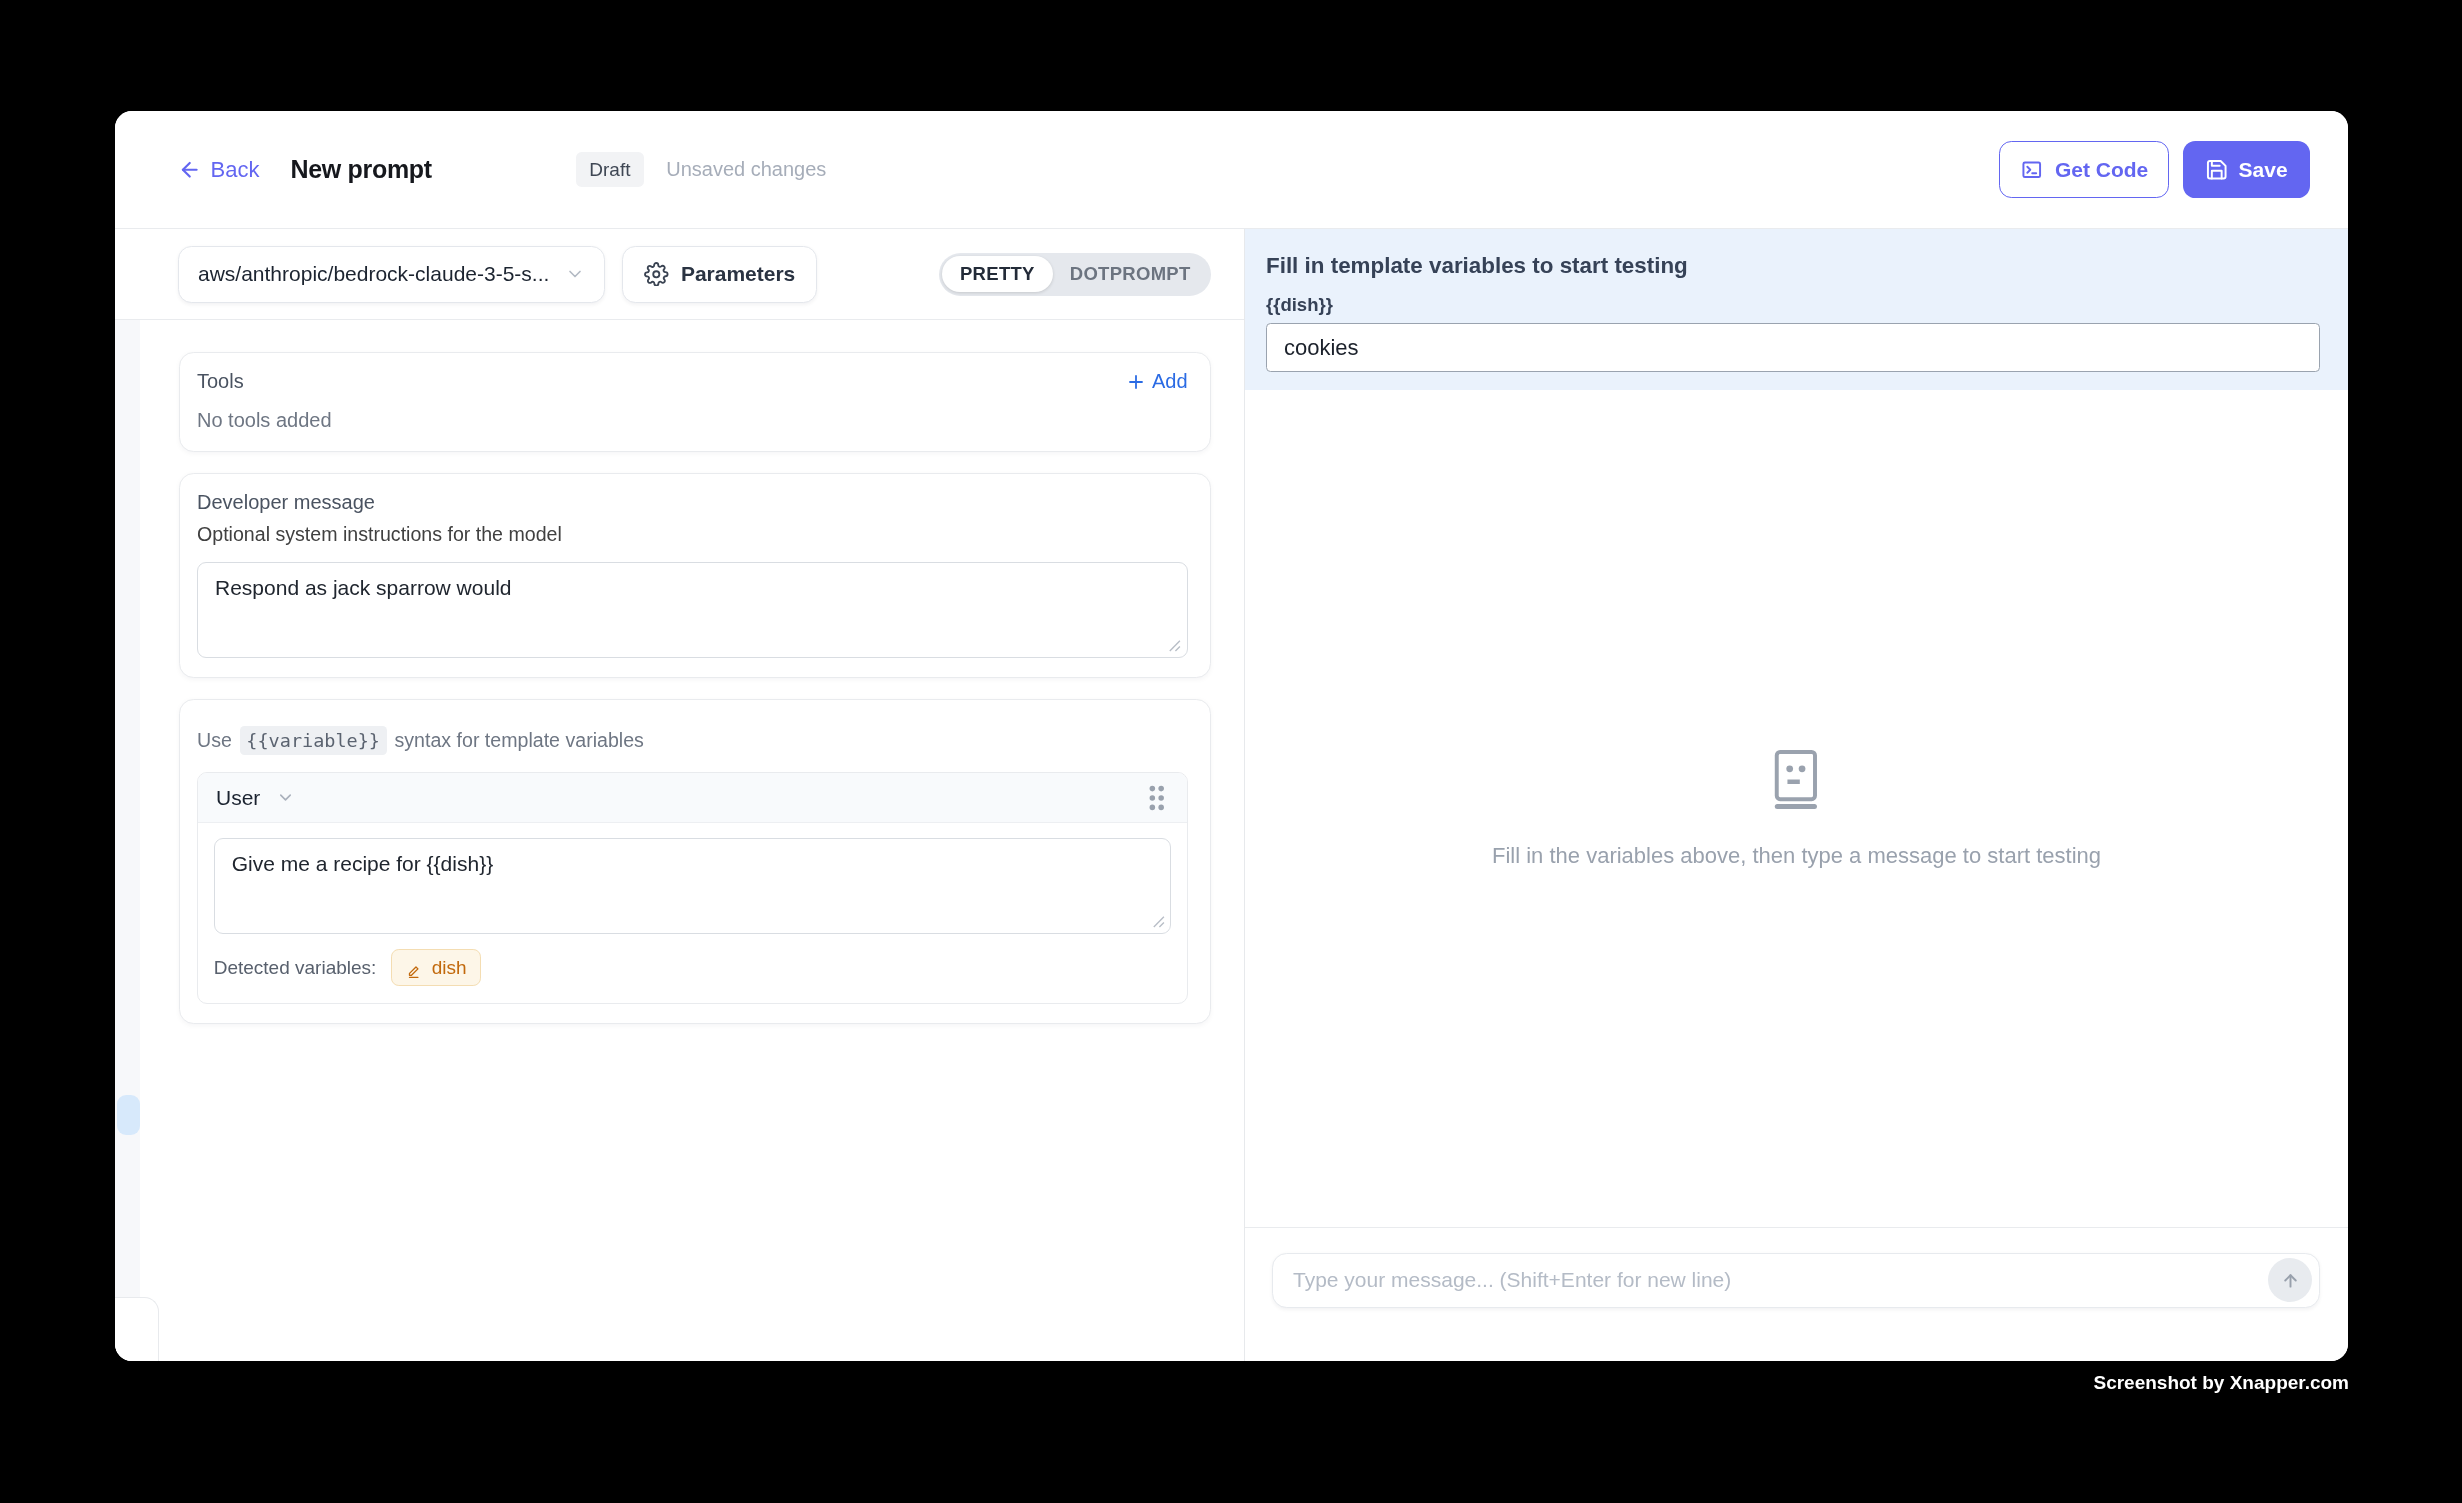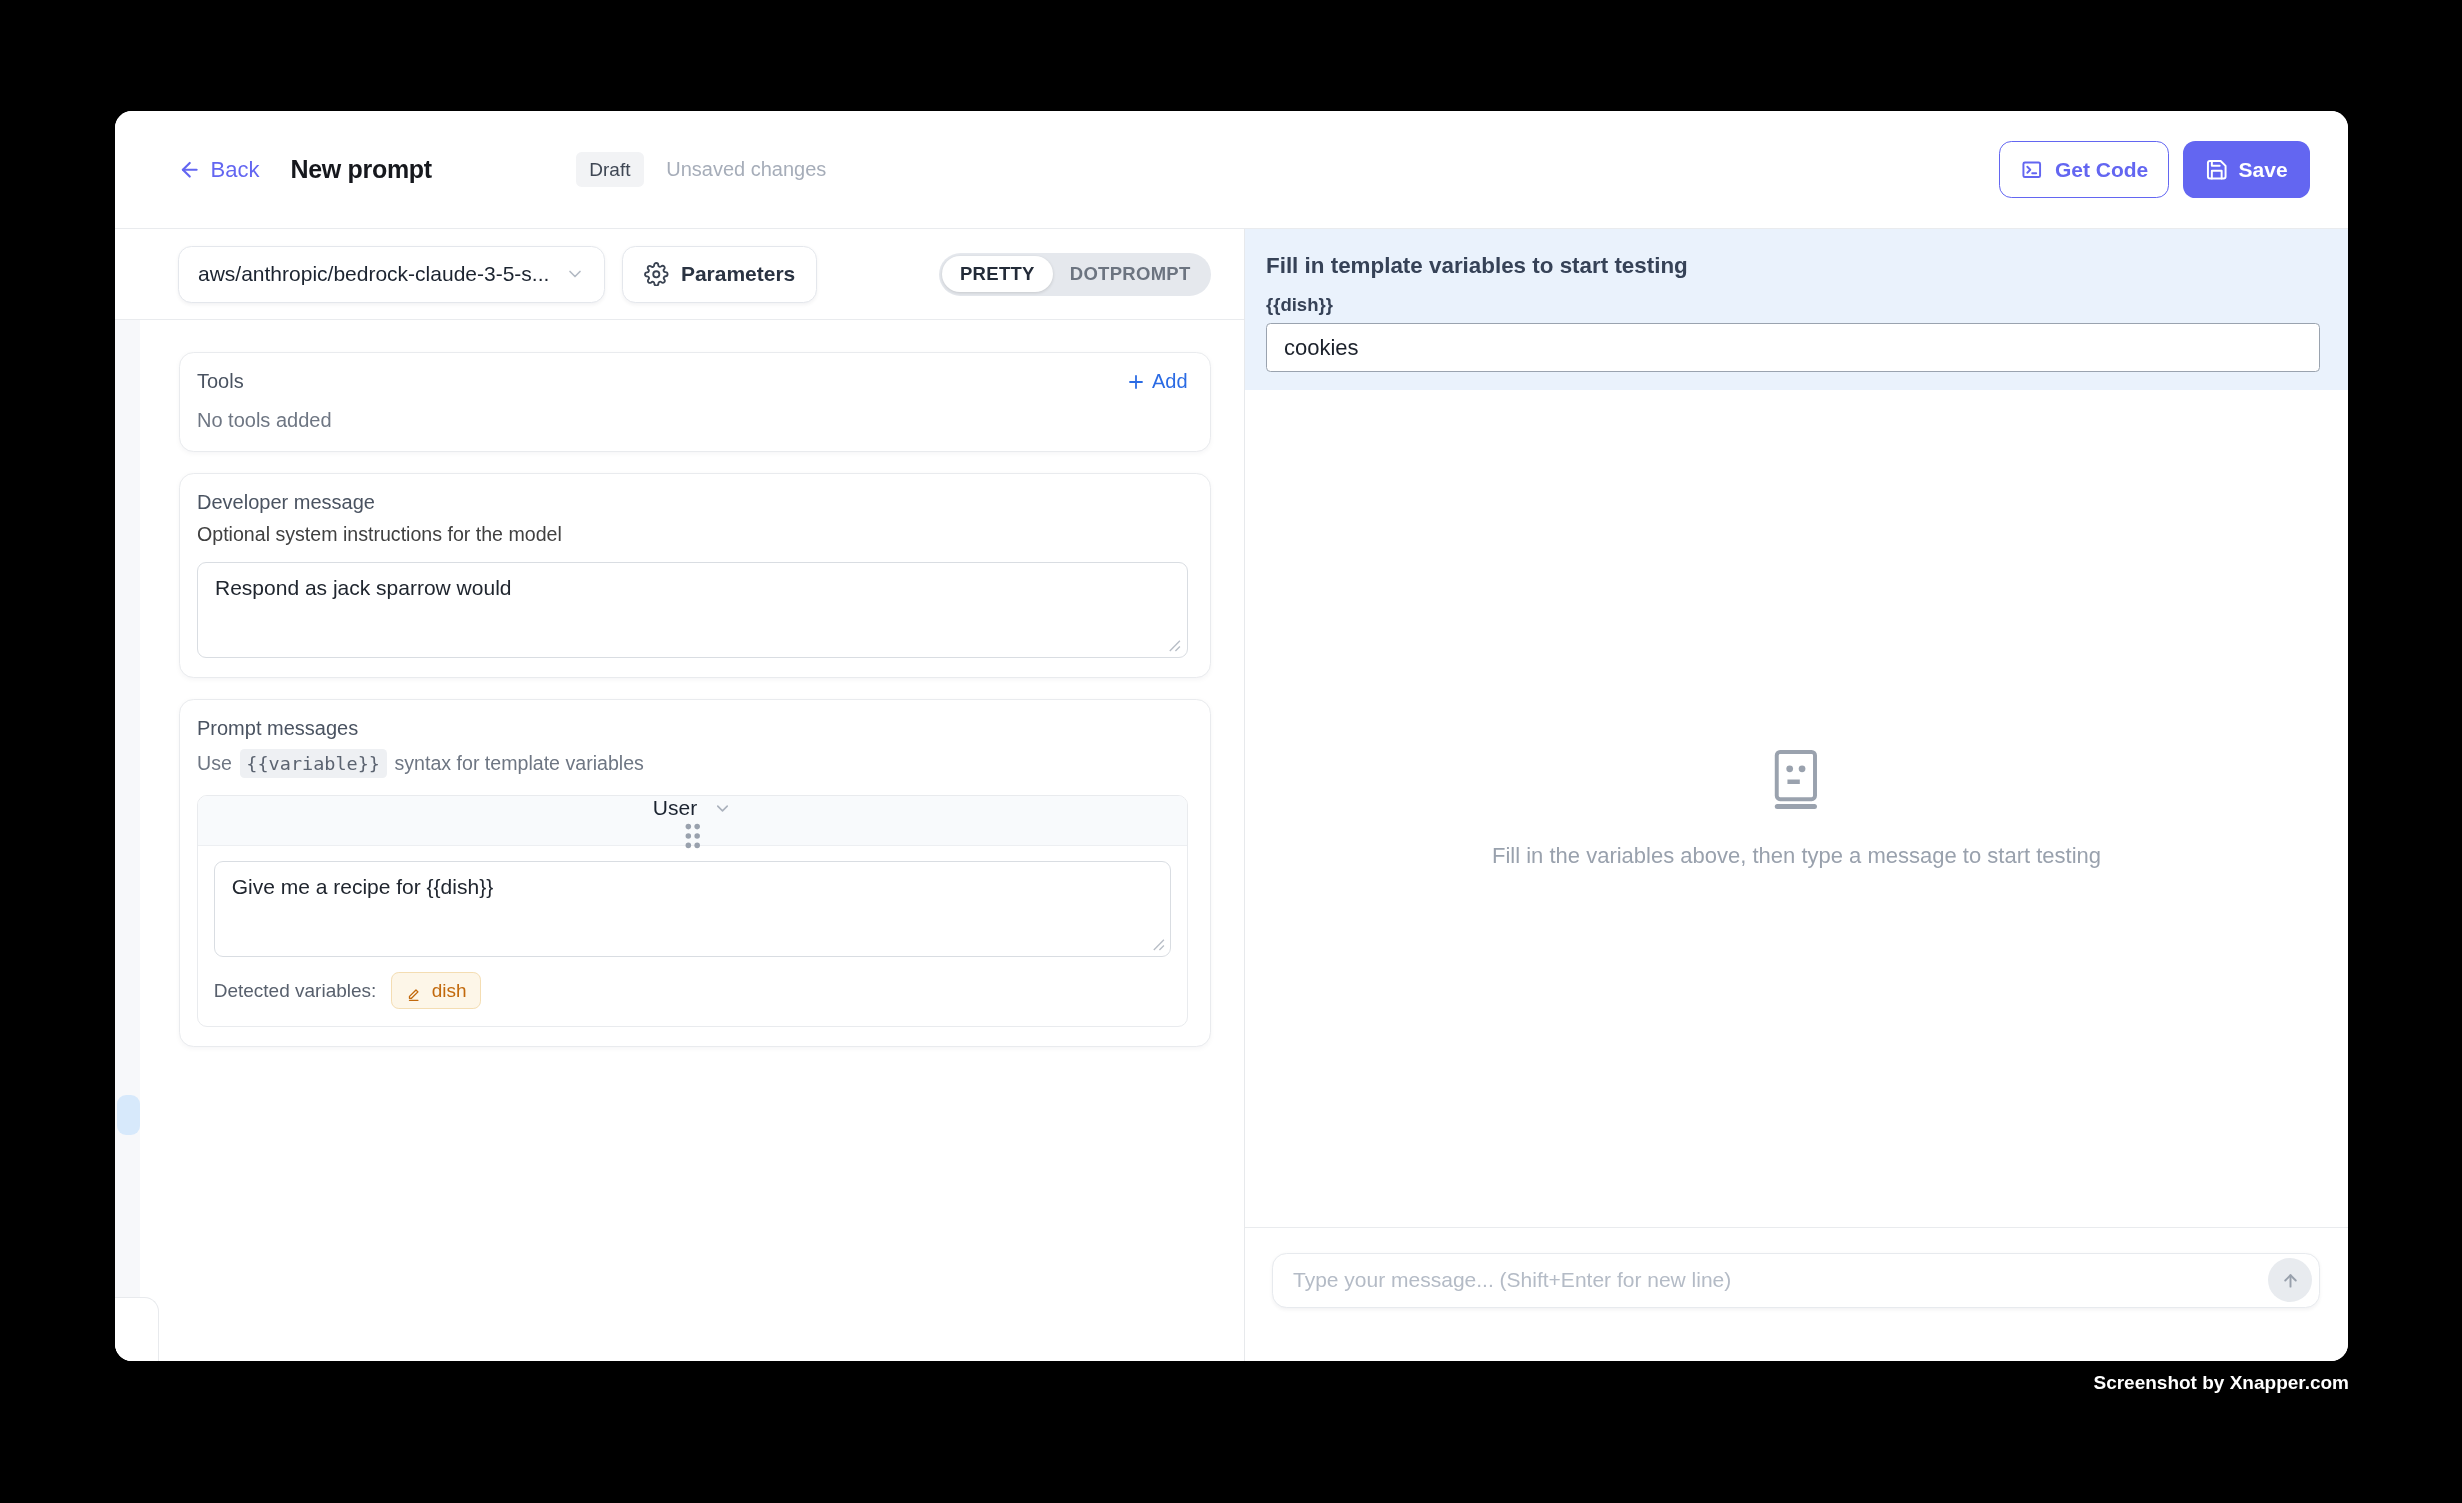--- a/index.html
+++ b/index.html
@@ -96,21 +96,21 @@
 
   .hint-row { margin-top:9.5px; display:flex; align-items:center; gap:7.8px; font-size:19.6px; color:#6e7683; }
   .mono-token {
     font-family:"DejaVu Sans Mono", monospace; font-size:18.5px; color:#5b6370;
     background:#eef0f3; border-radius:4.5px; padding:3.9px 6.7px;
   }
 
   .msg-block { margin-top:17px; border:1.7px solid #e9ebee; border-radius:10px; overflow:hidden; }
   .msg-head {
     background:#f8fafc; height:50px; display:flex; align-items:center; justify-content:space-between;
-    padding:0 18px; border-bottom:1.7px solid #edeff2;flex-direction:column;
+    padding:0 18px; border-bottom:1.7px solid #edeff2;
   }
   .role-select { display:flex; align-items:center; gap:15.7px; cursor:pointer; }
   .role-name { font-size:21px; color:#1b2330; }
   .msg-body { padding:14.6px 15.7px 17px; }
   .msg-body .ta-wrap { margin-top:0; }
   .detected-row { margin-top:15.7px; display:flex; align-items:center; gap:14.6px; }
   .detected-label { font-size:19px; color:#58606d; }
   .var-badge {
     display:flex; align-items:flex-end; gap:8.4px; background:#fdf6e8; border:1.7px solid #f4ddb2;
     border-radius:7.8px; padding:6.2px 13.4px; color:#c2690c; font-size:19px; cursor:pointer;
@@ -245,21 +245,20 @@
             <span class="resize-grip">
               <svg width="14.6" height="14.6" viewBox="0 0 26 26">
                   <line x1="23" y1="5" x2="5" y2="23" stroke="#b7bdc6" stroke-width="2.4"></line>
                   <line x1="23" y1="15" x2="15" y2="23" stroke="#b7bdc6" stroke-width="2.4"></line>
                 </svg>
             </span>
           </div>
         </div>
 
         <div class="card">
-          <div class="card-title">Prompt messages</div>
           <div class="hint-row">
             <span>Use</span>
             <span class="mono-token">{{variable}}</span>
             <span>syntax for template variables</span>
           </div>
 
           <div class="msg-block">
             <div class="msg-head">
               <div class="role-select">
                 <span class="role-name">User</span>

